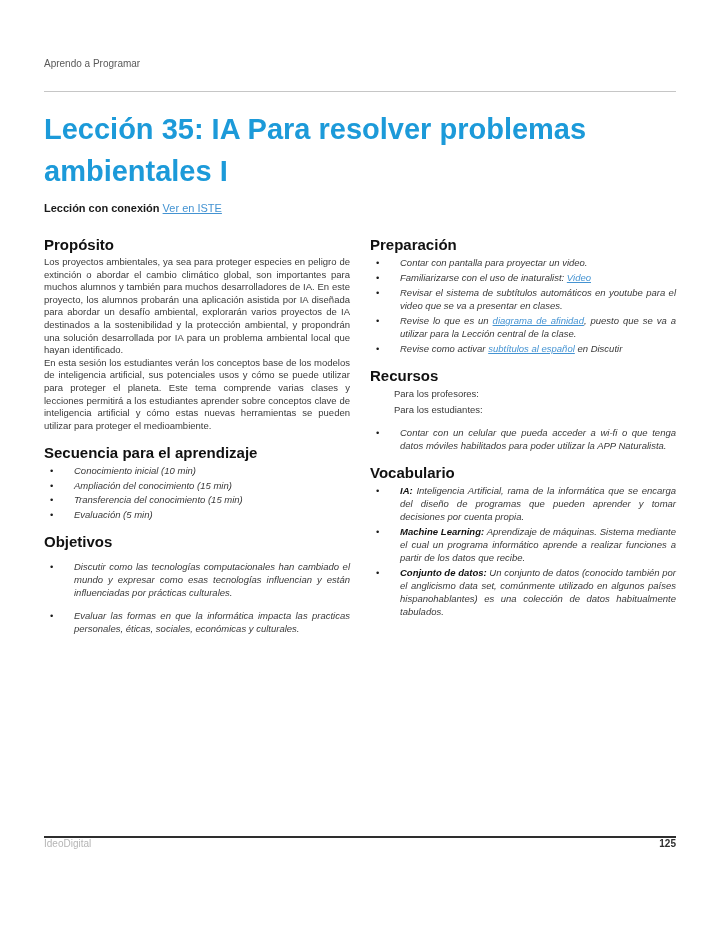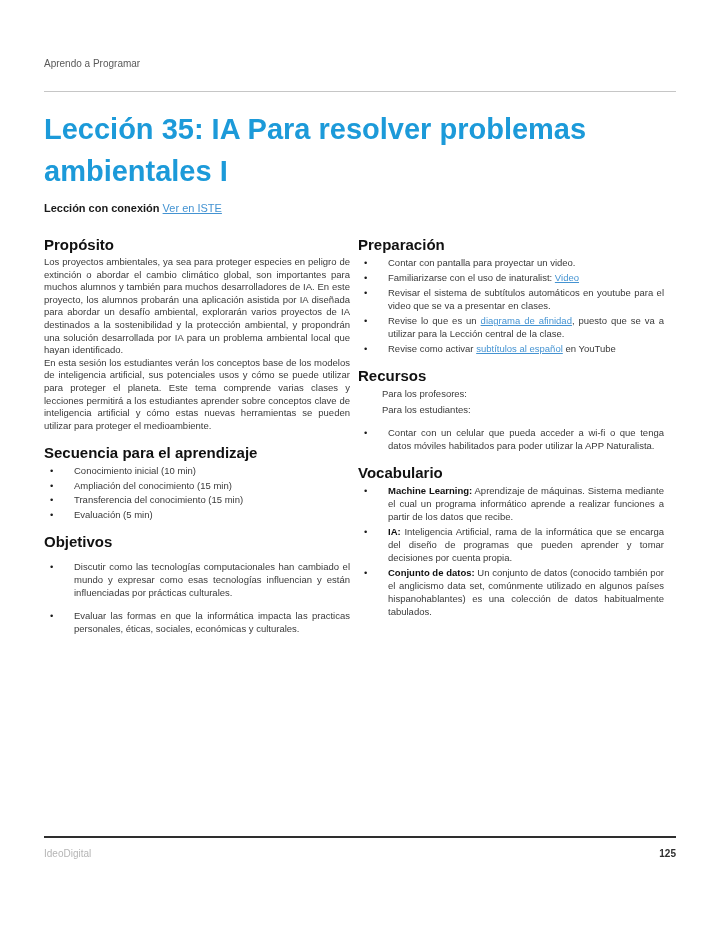--- a/index.html
+++ b/index.html
@@ -21,21 +21,21 @@
     color:#1c9ad9;
     font-size:29px;
     font-weight:bold;
     line-height:1.45;
     max-width:560px;
   }
   .connection-line { margin-top:10px; font-size:11px; }
   .connection-label { font-weight:bold; color:#1a1a1a; }
   a.doc-link { color:#4493d2; text-decoration:underline; cursor:pointer; }
 
-  .columns { display:flex; gap:8px; margin-top:14px; }
+  .columns { display:flex; gap:20px; margin-top:14px; }
   .col { width:306px; }
 
   h2.section-heading {
     font-size:15px;
     font-weight:bold;
     color:#111111;
     margin-top:12px;
     margin-bottom:3px;
   }
   h2.first { margin-top:8px; }
@@ -51,31 +51,30 @@
     display:flex;
     font-size:9.5px;
     line-height:13px;
   }
   .bullet-item::before {
     content:"\2022";
     flex:0 0 24px;
     padding-left:6px;
     color:#1a1a1a;
   }
-  .bullet-item .bullet-text { flex:1; text-align:justify; }
+  .bullet-item .bullet-text { flex:1; text-align:justify;font-style:italic; }
   .tight .bullet-item { margin:1.5px 0; }
   .spaced .bullet-item { margin:10px 0; }
   .semi .bullet-item { margin:2px 0; }
   .term { font-weight:bold; color:#111111; }
 
   .footer {
     position:absolute;
     left:44px; right:44px; top:836px;
     border-top:2px solid #2e2e2e;
-    padding-top:10px;
     display:flex;
     justify-content:space-between;
     align-items:baseline;
   }
   .footer-brand { color:#b5b5b5; font-size:10px; }
   .page-number { color:#2e2e2e; font-size:10px; font-weight:bold; }
 </style>
 </head>
 <body>
 
@@ -138,40 +137,40 @@
         <div class="bullet-item">
           <span class="bullet-text"><span>Familiarizarse con el uso de inaturalist: </span><a class="doc-link">Video</a></span>
         </div>
         <div class="bullet-item">
           <span class="bullet-text"><span>Revisar el sistema de subtítulos automáticos en youtube para el video que se va a presentar en clases.</span></span>
         </div>
         <div class="bullet-item">
           <span class="bullet-text"><span>Revise lo que es un </span><a class="doc-link">diagrama de afinidad</a><span>, puesto que se va a utilizar para la Lección central de la clase.</span></span>
         </div>
         <div class="bullet-item">
-          <span class="bullet-text"><span>Revise como activar </span><a class="doc-link">subtítulos al español</a><span> en YouTube</span></span>
+          <span class="bullet-text"><span>Revise como activar </span><a class="doc-link">subtítulos al español</a><span> en Discutir</span></span>
         </div>
       </div>
 
       <h2 class="section-heading">Recursos</h2>
       <div class="plain-line">Para los profesores:</div>
       <div class="plain-line">Para los estudiantes:</div>
       <div class="spaced">
         <div class="bullet-item">
             <span class="bullet-text">Contar con un celular que pueda acceder a wi-fi o que tenga datos móviles habilitados para poder utilizar la APP Naturalista.</span>
           </div>
       </div>
 
       <h2 class="section-heading">Vocabulario</h2>
       <div class="semi">
         <div class="bullet-item">
-          <span class="bullet-text"><span class="term">Machine Learning:</span><span> Aprendizaje de máquinas. Sistema mediante el cual un programa informático aprende a realizar funciones a partir de los datos que recibe.</span></span>
+          <span class="bullet-text"><span class="term">IA:</span><span> Inteligencia Artificial, rama de la informática que se encarga del diseño de programas que pueden aprender y tomar decisiones por cuenta propia.</span></span>
         </div>
         <div class="bullet-item">
-          <span class="bullet-text"><span class="term">IA:</span><span> Inteligencia Artificial, rama de la informática que se encarga del diseño de programas que pueden aprender y tomar decisiones por cuenta propia.</span></span>
+          <span class="bullet-text"><span class="term">Machine Learning:</span><span> Aprendizaje de máquinas. Sistema mediante el cual un programa informático aprende a realizar funciones a partir de los datos que recibe.</span></span>
         </div>
         <div class="bullet-item">
           <span class="bullet-text"><span class="term">Conjunto de datos:</span><span> Un conjunto de datos (conocido también por el anglicismo data set, comúnmente utilizado en algunos países hispanohablantes) es una colección de datos habitualmente tabulados.</span></span>
         </div>
       </div>
 
     </div>
   </div>
 
   <div class="footer">

